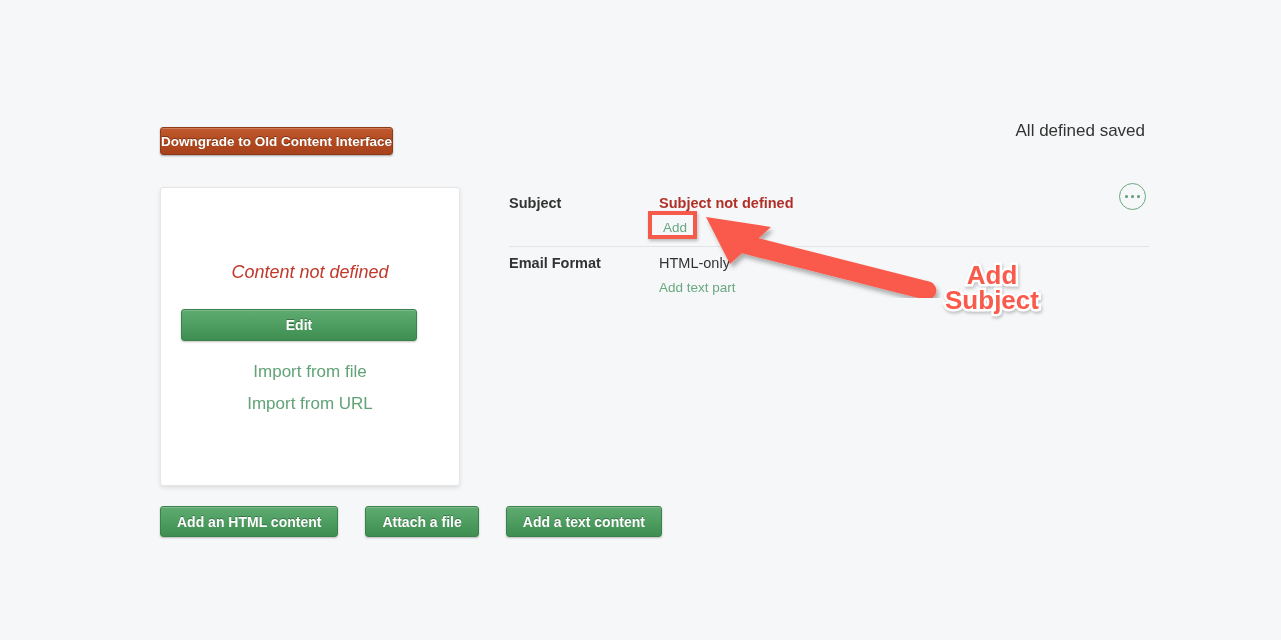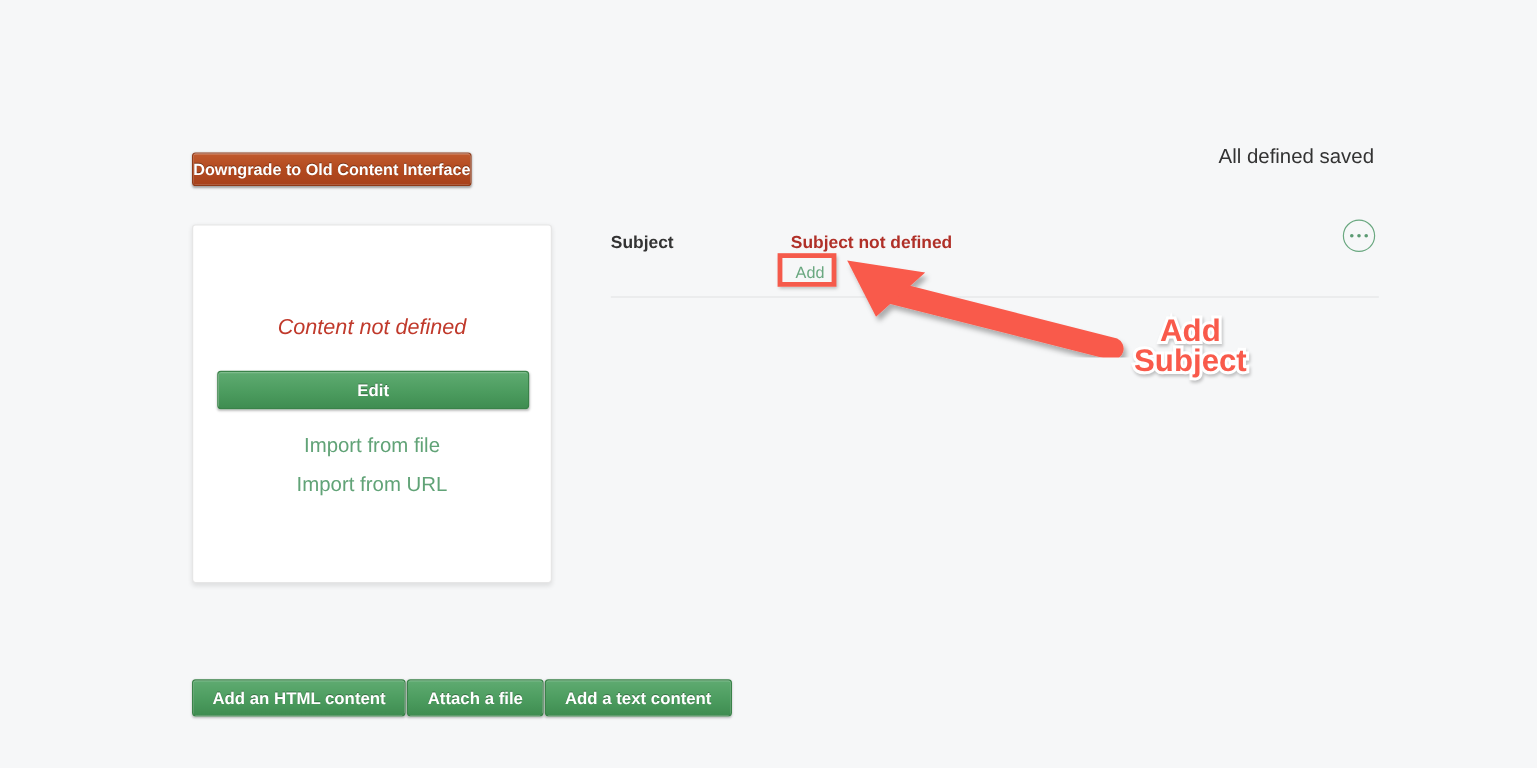--- a/index.html
+++ b/index.html
@@ -103,21 +103,21 @@
     top: 74px;
     text-align: center;
     font-size: 18px;
     font-style: italic;
     color: #c0392b;
   }
   #edit-button {
     position: absolute;
     left: 20px;
     top: 121px;
-    width: 260px;
+    width: 236px;
     height: 32px;
     display: flex;
     align-items: center;
     justify-content: center;
     background: linear-gradient(to bottom, #5fab71 0%, #4c9c5f 55%, #3f8d51 100%);
     border: 1px solid #3a8249;
     border-radius: 3px;
     box-shadow: 0 1px 2px rgba(0,0,0,0.25), inset 0 1px 0 rgba(255,255,255,0.2);
     color: #ffffff;
     font-size: 14px;
@@ -211,23 +211,23 @@
     width: 3.6px;
     height: 3.6px;
     border-radius: 50%;
     background: #5b9a72;
   }
 
   
   #bottom-actions {
     position: absolute;
     left: 160px;
-    top: 566px;
-    display: flex;
-    gap: 1px;
+    top: 506px;
+    display: flex;
+    gap: 27px;
   }
   .green-btn {
     height: 31px;
     padding: 0 16px;
     display: flex;
     align-items: center;
     justify-content: center;
     background: linear-gradient(to bottom, #5fab71 0%, #4c9c5f 55%, #3f8d51 100%);
     border: 1px solid #3a8249;
     border-radius: 3px;
@@ -303,20 +303,27 @@
   <div id="property-table">
 
     <div class="prop-row divided">
       <div class="prop-label">Subject</div>
       <div class="prop-value">
         <div class="value-alert">Subject not defined</div>
         <div id="subject-add-link" class="value-link">Add</div>
       </div>
     </div>
 
+    <div class="prop-row">
+      <div class="prop-label">Email Format</div>
+      <div class="prop-value">
+        <div class="value-plain">HTML-only</div>
+        <div class="value-link">Add text part</div>
+      </div>
+    </div>
 
   </div>
 
   <div id="options-menu-button">
     <span class="dot"></span>
     <span class="dot"></span>
     <span class="dot"></span>
   </div>
 
   <div id="bottom-actions">

